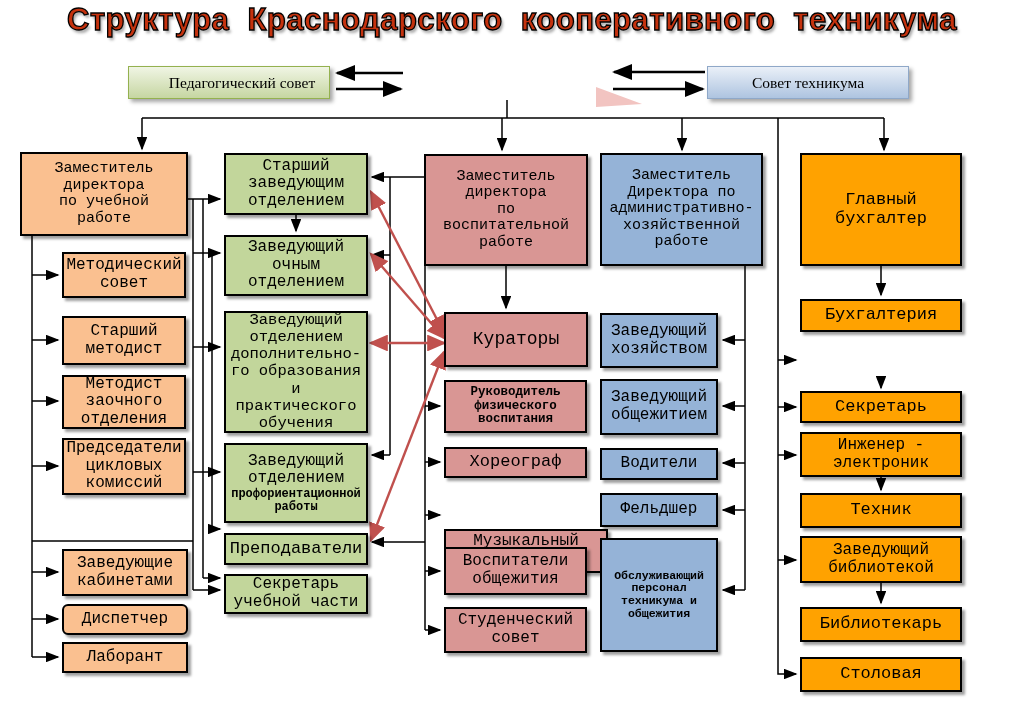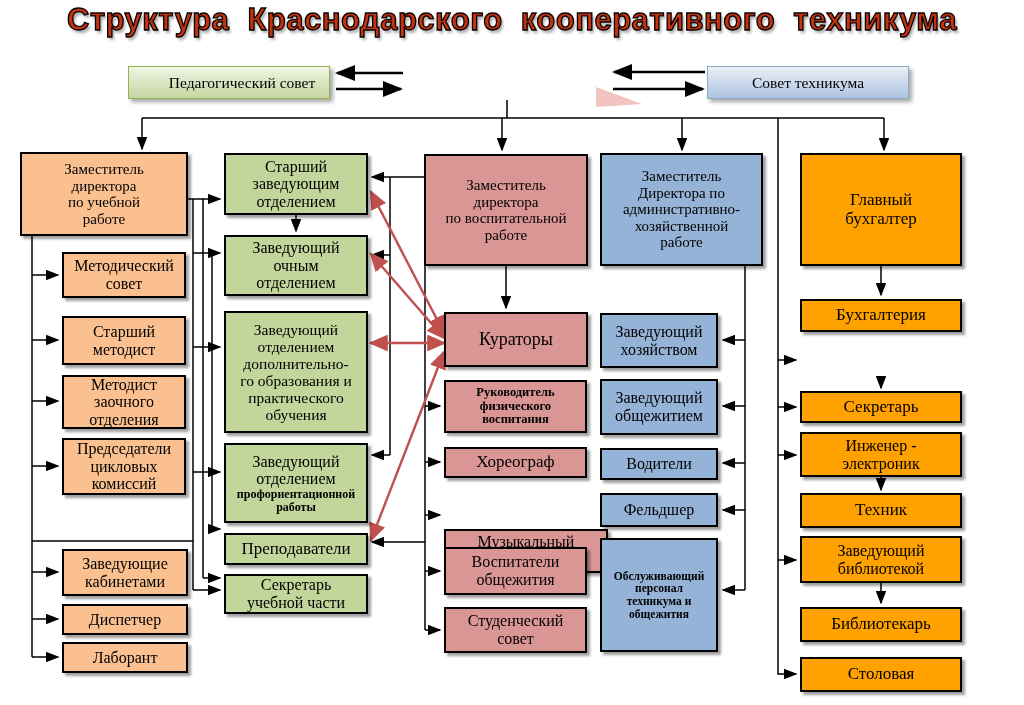--- a/index.html
+++ b/index.html
@@ -6,21 +6,21 @@
   #stage{position:relative;width:1024px;height:705px;background:#fff;overflow:hidden;
          font-family:"Liberation Serif", serif;}
   #wires{position:absolute;left:0;top:0;width:1024px;height:705px;}
   .title{position:absolute;left:0;top:2px;width:1024px;text-align:center;
          font-family:"Liberation Sans", sans-serif;font-weight:bold;font-size:31px;
          letter-spacing:0.5px;word-spacing:9px;color:var(--title);
          -webkit-text-stroke:1.3px #000;text-shadow:2px 3px 3px rgba(0,0,0,0.35);}
   .node{position:absolute;box-sizing:border-box;border:2.4px solid #000;
         display:flex;flex-direction:column;align-items:center;justify-content:center;
         text-align:center;white-space:pre-line;line-height:1.1;
-        box-shadow:3px 3px 2.5px rgba(0,0,0,0.38);color:#000;padding:7px;}
+        box-shadow:3px 3px 2.5px rgba(0,0,0,0.38);color:#000;padding:7px;font-family:Liberation Mono, monospace;}
   .peach{background:var(--peach);}
   .green{background:var(--green_node);}
   .pink{background:var(--pink_node);}
   .blue{background:var(--blue_node);}
   .orange{background:var(--orange_node);}
   .f15{font-size:15px;} .f16{font-size:16px;} .f17{font-size:17px;} .f18{font-size:18px;}
   .f155{font-size:15.5px;} .f125{font-size:12.5px;font-weight:bold;} .f115{font-size:11.5px;font-weight:bold;}
   .sub{font-size:12px;font-weight:bold;white-space:pre-line;line-height:1.05;}
   .topnode{position:absolute;box-sizing:border-box;display:flex;align-items:center;
         justify-content:center;text-align:center;font-size:15.5px;
@@ -159,21 +159,21 @@
   </div>
   <div class="node peach f16" style="left:62px;top:438px;width:124px;height:57px;">
     <span>Председатели
 цикловых
 комиссий</span>
   </div>
   <div class="node peach f16" style="left:62px;top:549px;width:126px;height:47px;">
     <span>Заведующие
 кабинетами</span>
   </div>
-  <div class="node peach f16" style="left:62px;top:604px;width:126px;height:31px;">
+  <div class="node peach f16" style="left:62px;top:604px;width:126px;height:31px;border-radius:6px;">
     <span>Диспетчер</span>
   </div>
   <div class="node peach f16" style="left:62px;top:642px;width:126px;height:31px;">
     <span>Лаборант</span>
   </div>
 
   <div class="node green f16" style="left:224px;top:153px;width:144px;height:62px;">
     <span>Старший
 заведующим
 отделением</span>

